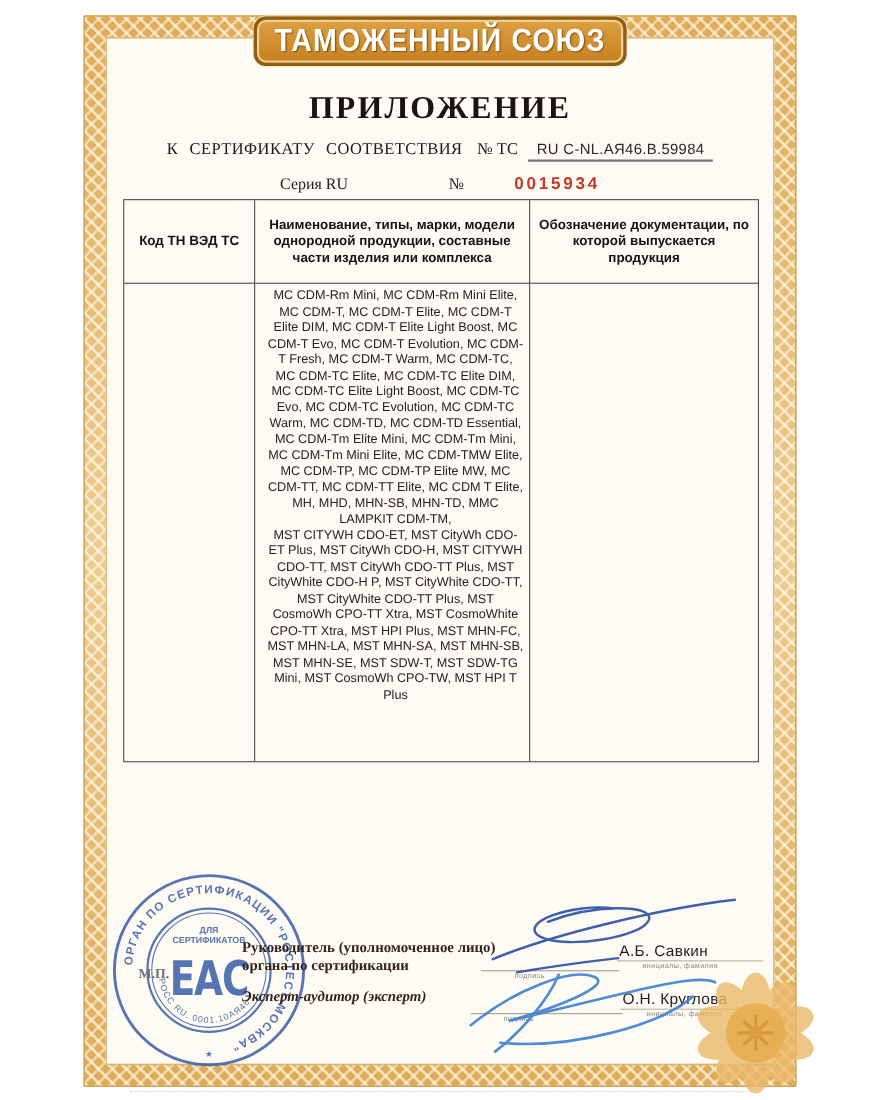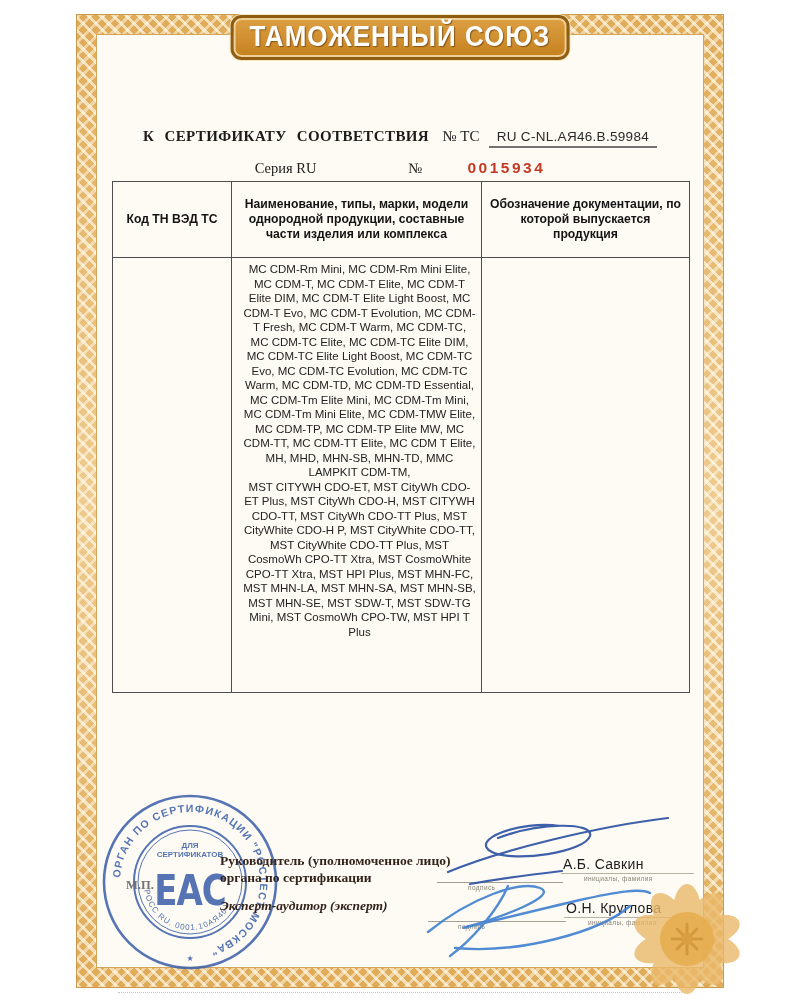--- a/index.html
+++ b/index.html
@@ -22,21 +22,21 @@
          border:3px solid #8f5c13;border-radius:11px;
          box-shadow:0 0 0 2px #eed096 inset,0 0 0 1px #f7e7c0;
          padding:3px 16px 5px;white-space:nowrap;}
   .badge-text{display:inline-block;transform:scaleY(1.12);font-weight:bold;font-size:26px;
               letter-spacing:1px;color:#fff;text-shadow:1px 1px 1px rgba(92,54,0,.65);}
 
   .title{position:absolute;top:82px;left:0;width:100%;margin:0;text-align:center;
          font-family:"Liberation Serif",serif;font-weight:bold;font-size:29px;letter-spacing:2px;color:#171411;}
 
   .cert-line{position:absolute;top:127px;left:0;width:100%;text-align:center;font-size:15px;}
-  .cert-label{font-family:"Liberation Serif",serif;font-weight:bold;letter-spacing:.4px;word-spacing:6px;}
+  .cert-label{font-family:"Liberation Serif",serif;font-weight:normal;letter-spacing:.4px;word-spacing:6px;}
   .cert-no{font-family:"Liberation Serif",serif;margin-left:9px;}
   .cert-value{font-size:13.5px;letter-spacing:.3px;border-bottom:2px solid #737373;
               padding:0 8px 2px;margin-left:5px;color:#2a2a2a;}
 
   .series-line{position:absolute;top:159px;left:0;width:100%;text-align:center;
                font-family:"Liberation Serif",serif;font-size:14.5px;color:#20201e;}
   .series-no{margin-left:88px;}
   .series-value{font-family:Liberation Sans, sans-serif;font-weight:bold;font-size:15.5px;
                 letter-spacing:2.5px;color:#c23a24;margin-left:42px;}
 
@@ -70,20 +70,21 @@
 
   <div class="frame">
     <div class="frame-inner"></div>
   </div>
   <div class="micro-line"></div>
 
   <div class="badge">
     <span class="badge-text">ТАМОЖЕННЫЙ СОЮЗ</span>
   </div>
 
+  <h1 class="title">ПРИЛОЖЕНИЕ</h1>
 
   <div class="cert-line">
     <span class="cert-label">К СЕРТИФИКАТУ СООТВЕТСТВИЯ</span>
     <span class="cert-no">№ ТС</span>
     <span class="cert-value">RU C-NL.АЯ46.В.59984</span>
   </div>
 
   <div class="series-line">
     <span>Серия RU</span>
     <span class="series-no">№</span>

